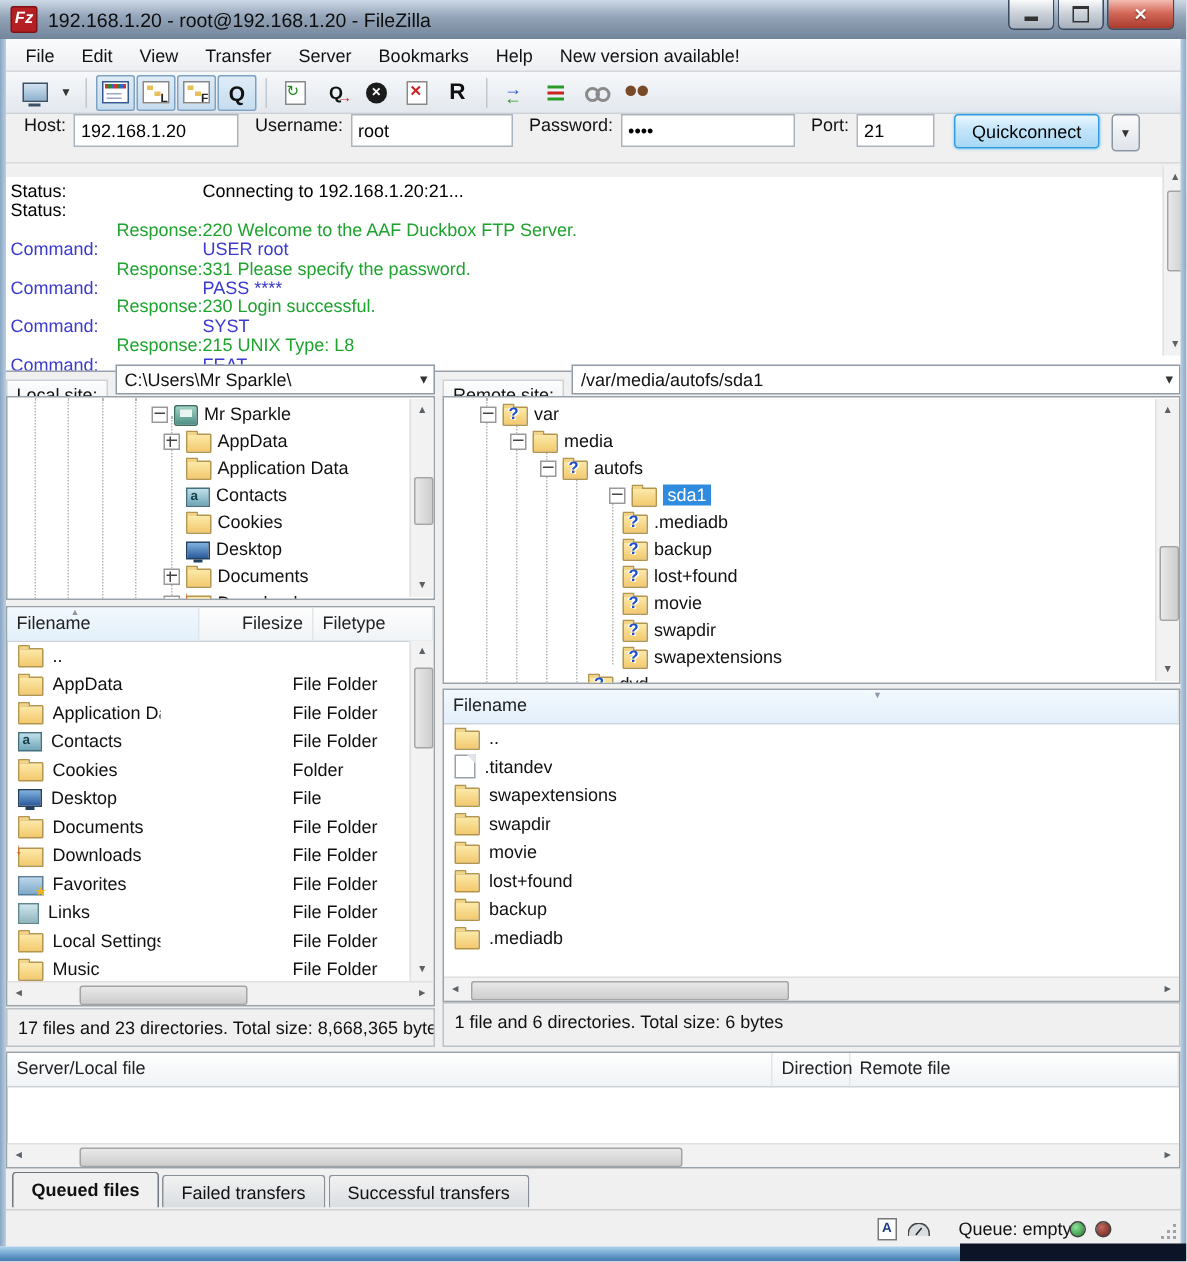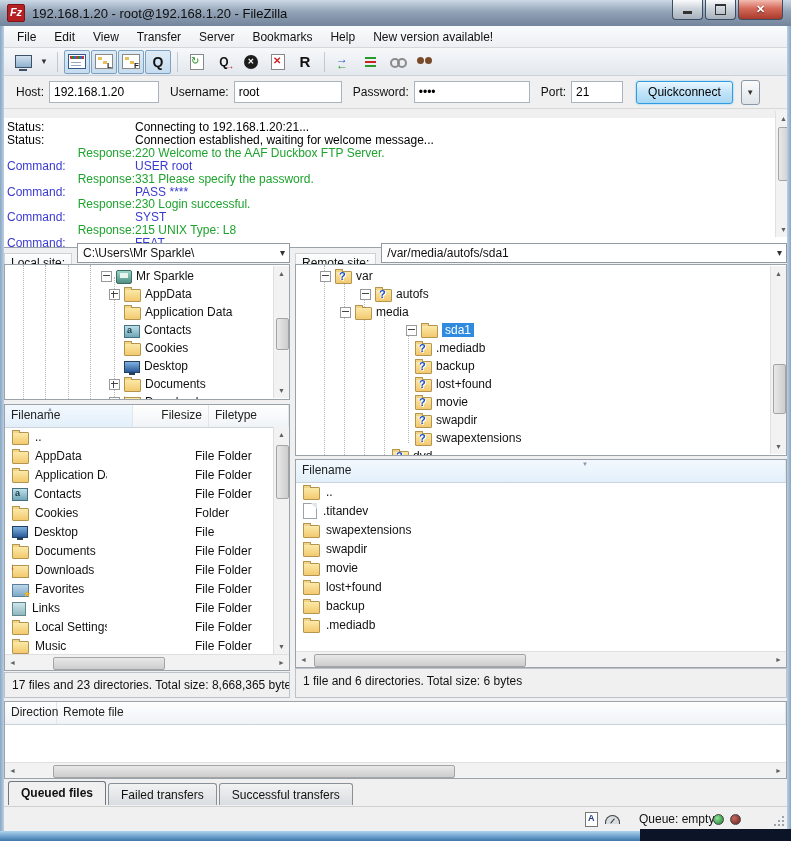--- a/index.html
+++ b/index.html
@@ -67,21 +67,21 @@
   .i-filter{width:11px;height:2px;background:#2a9a2a;box-shadow:0 4px 0 #c22,0 8px 0 #2a9a2a;margin-top:-8px;}
   .i-sync{position:relative;width:16px;height:8px;}
   .i-sync::before,.i-sync::after{content:"";position:absolute;top:0;width:6px;height:6px;border:2px solid #8a8a8a;border-radius:50%;}
   .i-sync::before{left:0;} .i-sync::after{left:7px;}
   .i-find{position:relative;width:15px;height:9px;}
   .i-find::before,.i-find::after{content:"";position:absolute;top:0;width:7px;height:7px;background:#7a4a28;border-radius:50%;}
   .i-find::before{left:0;} .i-find::after{left:8px;}
 
   
   .quickbar{position:absolute;left:0;top:76px;width:791px;height:33px;background:#f0f0f0;
-    border-bottom:1px solid #d8d8d8;display:flex;align-items:center;padding-left:10px;box-sizing:border-box;gap:5px;}
+    border-bottom:1px solid #d8d8d8;display:flex;align-items:flex-start;padding-left:10px;box-sizing:border-box;gap:5px;}
   .qlabel{margin-left:6px;}
   .qinput{height:18px;border:1px solid #a9b4be;font:inherit;padding:1px 4px;background:#fff;}
   .qc-btn{height:23px;padding:0 11px;border:1px solid #2f9be0;border-radius:3px;font:inherit;
     background:linear-gradient(#eaf7ff,#c3e4f9 45%,#a8d8f4);box-shadow:0 0 2px #6cc1ef;margin-left:8px;}
   .qc-caret{width:17px;height:23px;border:1px solid #8a98a6;border-radius:3px;background:linear-gradient(#fbfbfb,#dfe4e9);
     display:flex;align-items:center;justify-content:center;font-size:8px;color:#333;margin-left:3px;}
 
   
   .log{position:absolute;left:0;top:118px;width:791px;height:130px;background:#fff;
     border-bottom:1px solid #9aa2aa;overflow:hidden;padding:3px 0 0 7px;box-sizing:border-box;}
@@ -274,21 +274,21 @@
     <span class="qlabel">Password:</span>
     <input class="qinput" style="width: 106px;" value="••••">
     <span class="qlabel">Port:</span>
     <input class="qinput" style="width: 42px;" value="21">
     <button class="qc-btn">Quickconnect</button>
     <div class="qc-caret">▼</div>
   </div>
 
   <div class="log">
     <div class="log-row k-status"><span class="log-label">Status:</span><span>Connecting to 192.168.1.20:21...</span></div>
-    <div class="log-row k-status"><span class="log-label">Status:</span><span>Connection established, waiting for welcome message...</span></div>
+    <div class="log-row k-status"><span class="log-label">Status:</span></div>
     <div class="log-row k-response"><span class="log-label">Response:</span><span>220 Welcome to the AAF Duckbox FTP Server.</span></div>
     <div class="log-row k-command"><span class="log-label">Command:</span><span>USER root</span></div>
     <div class="log-row k-response"><span class="log-label">Response:</span><span>331 Please specify the password.</span></div>
     <div class="log-row k-command"><span class="log-label">Command:</span><span>PASS ****</span></div>
     <div class="log-row k-response"><span class="log-label">Response:</span><span>230 Login successful.</span></div>
     <div class="log-row k-command"><span class="log-label">Command:</span><span>SYST</span></div>
     <div class="log-row k-response"><span class="log-label">Response:</span><span>215 UNIX Type: L8</span></div>
     <div class="log-row k-command"><span class="log-label">Command:</span><span>FEAT</span></div>
   </div>
   <div class="vscroll" style="left:775px;top:111px;height:126px">
@@ -366,29 +366,29 @@
     <div class="guide" style="left:48px;top:8px;bottom:0"></div>
     <div class="guide" style="left:68px;top:26px;bottom:0"></div>
     <div class="guide" style="left:88px;top:44px;bottom:0"></div>
     <div class="guide" style="left:112px;top:62px;height:116px"></div>
     <div style="padding-top:2px">
       <div class="trow rt-p0">
           <span class="exp"></span>
           <span class="ico ico-folder ico-q"></span>
           <span>var</span>
         </div>
+      <div class="trow rt-p1">
+          <span class="exp"></span>
+          <span class="ico ico-folder"></span>
+          <span>media</span>
+        </div>
       <div class="trow rt-p2">
           <span class="exp"></span>
           <span class="ico ico-folder ico-q"></span>
           <span>autofs</span>
-        </div>
-      <div class="trow rt-p1">
-          <span class="exp"></span>
-          <span class="ico ico-folder"></span>
-          <span>media</span>
         </div>
       <div class="trow rt-p3">
           <span class="exp"></span>
           <span class="ico ico-folder"></span>
           <span class="sel">sda1</span>
         </div>
       <div class="trow rt-p4">
           <span class="ico ico-folder ico-q"></span>
           <span>.mediadb</span>
         </div>
@@ -564,20 +564,21 @@
     <div class="hscroll" style="left:0;right:0;bottom:0">
       <span class="sb-arrow" style="left:0">◄</span>
       <div class="hthumb" style="left:18px;width:210px"></div>
       <span class="sb-arrow" style="right:0">►</span>
     </div>
   </div>
   <div class="statusline" style="left:295px;top:668px;width:492px;height:30px">1 file and 6 directories. Total size: 6 bytes</div>
 
   <div class="queuebox">
     <div class="lheader">
+      <div class="hcell" style="width:510px">Server/Local file</div>
       <div class="hcell q-dir">Direction</div>
       <div class="hcell q-rf">Remote file</div>
     </div>
     <div class="hscroll" style="left:0;right:0;bottom:0">
       <span class="sb-arrow" style="left:0">◄</span>
       <div class="hthumb" style="left:48px;width:400px"></div>
       <span class="sb-arrow" style="right:0">►</span>
     </div>
   </div>
 

